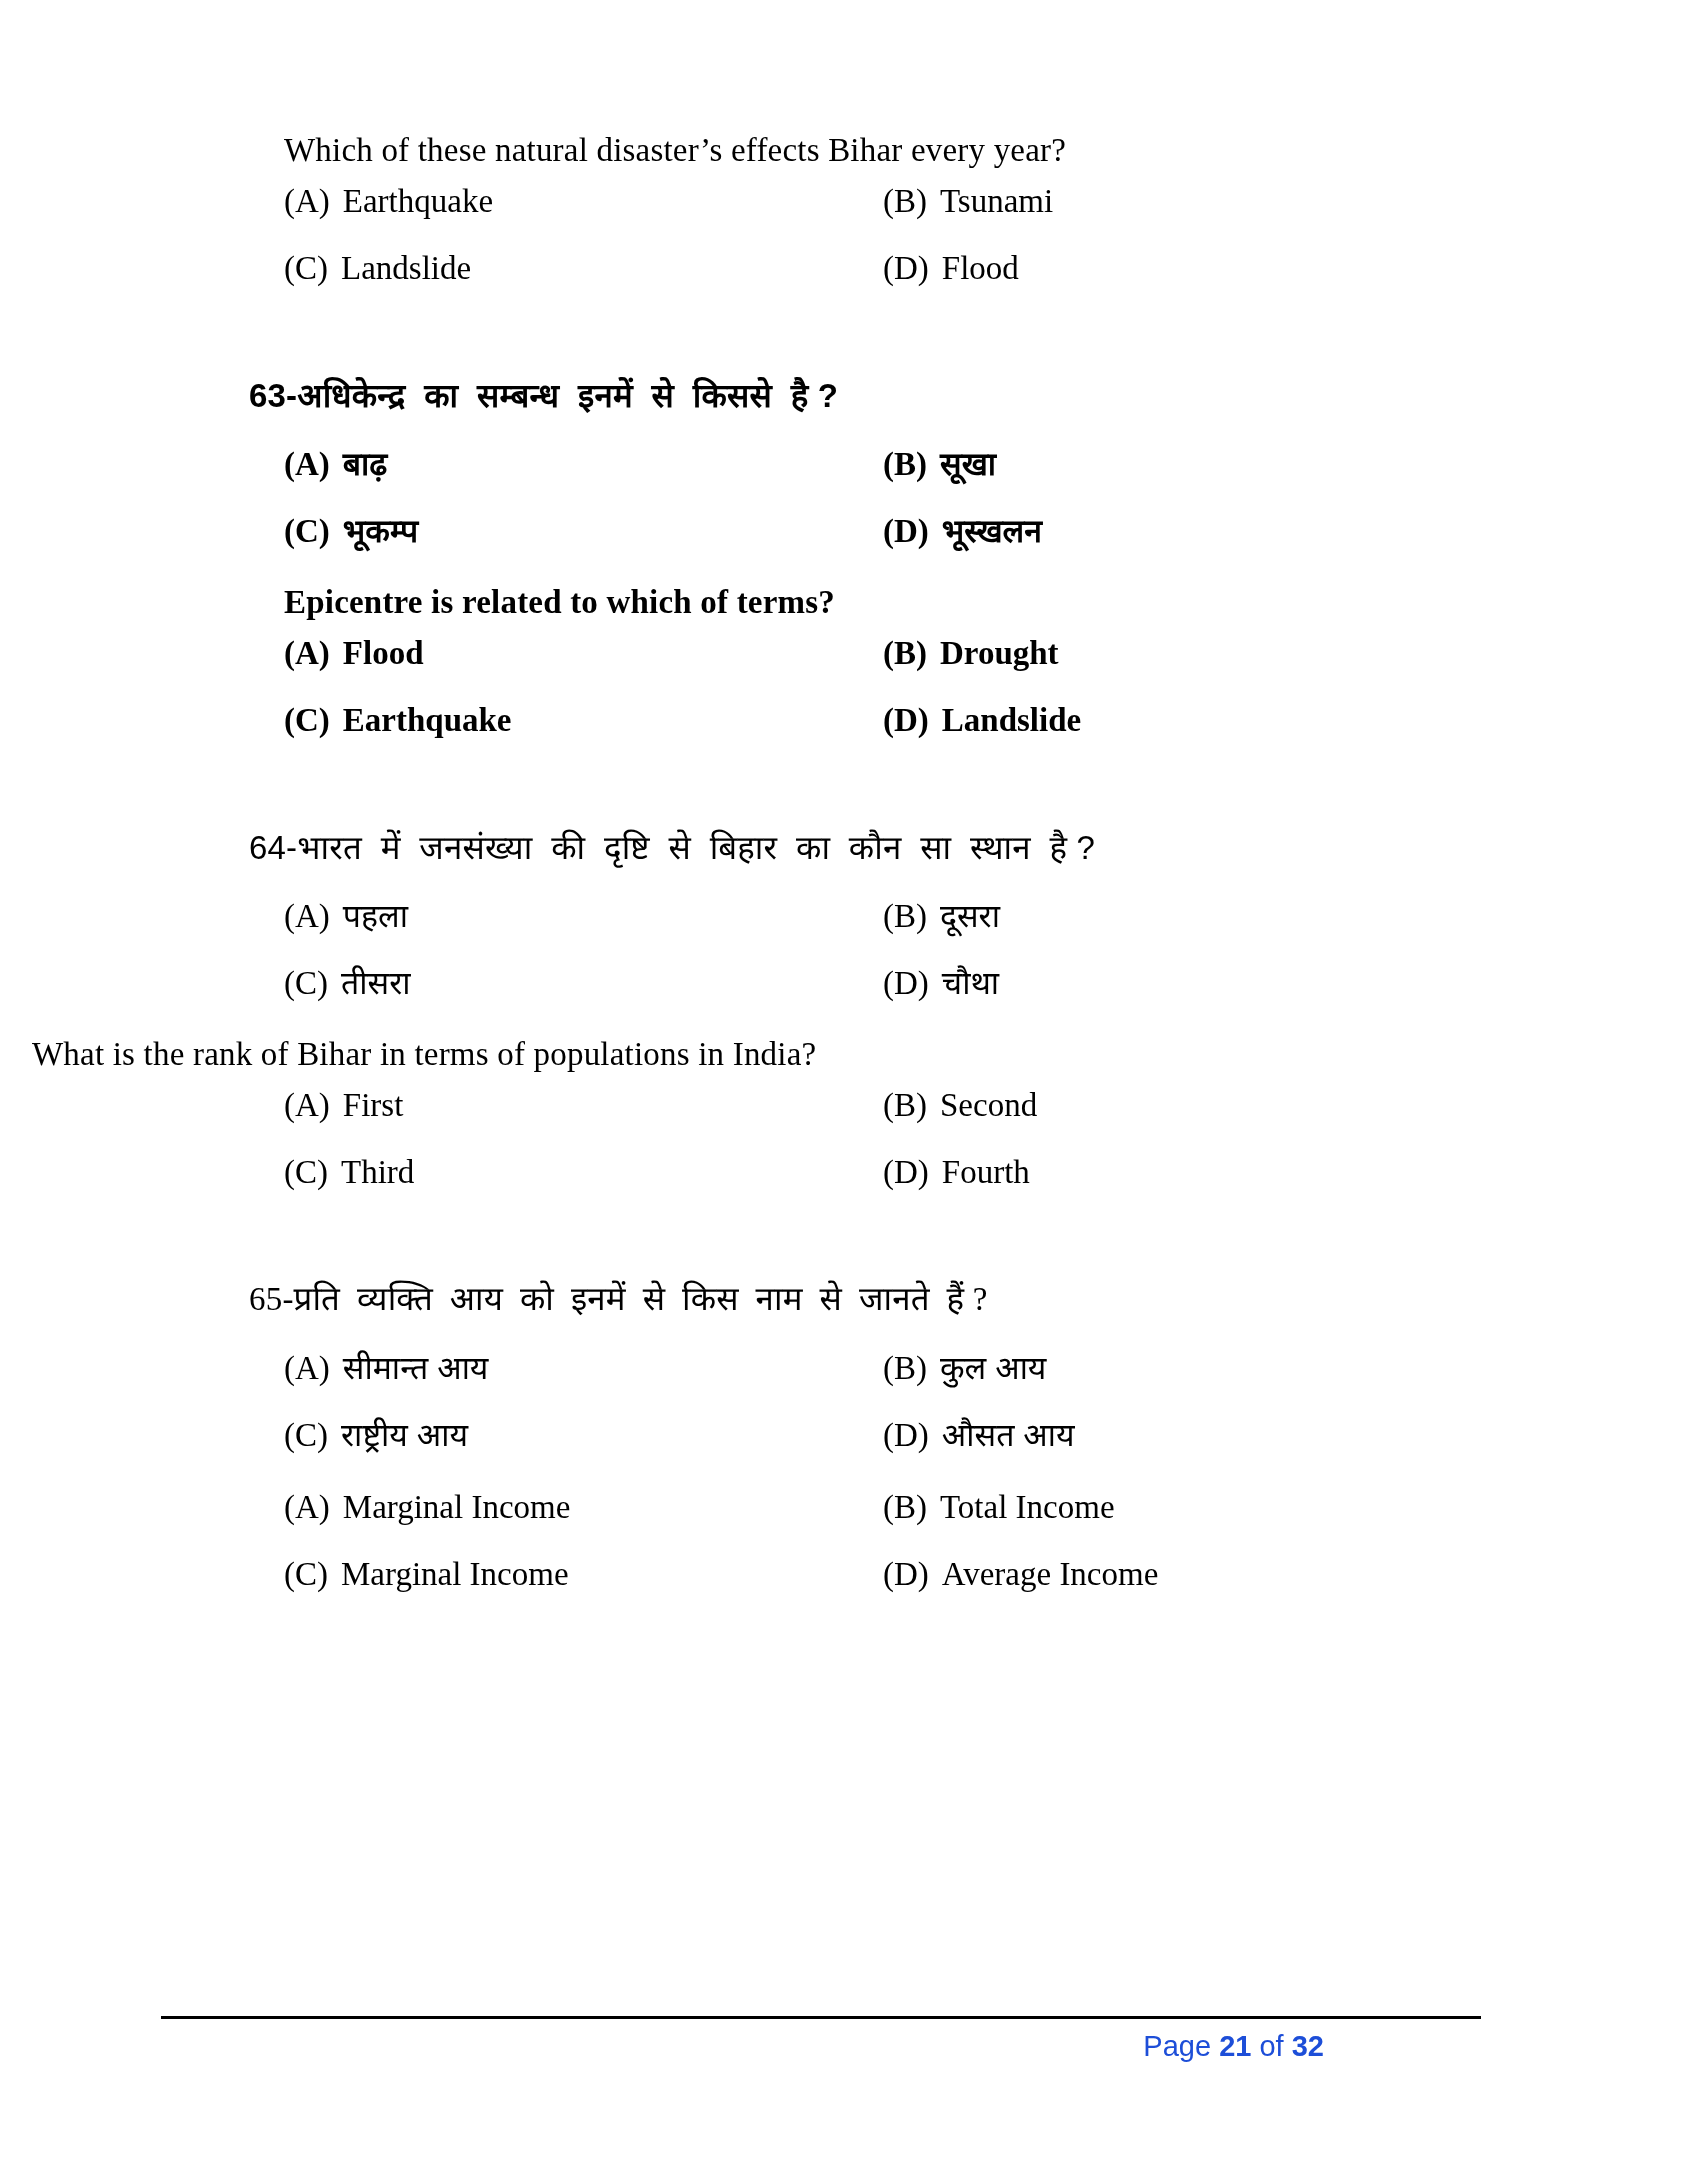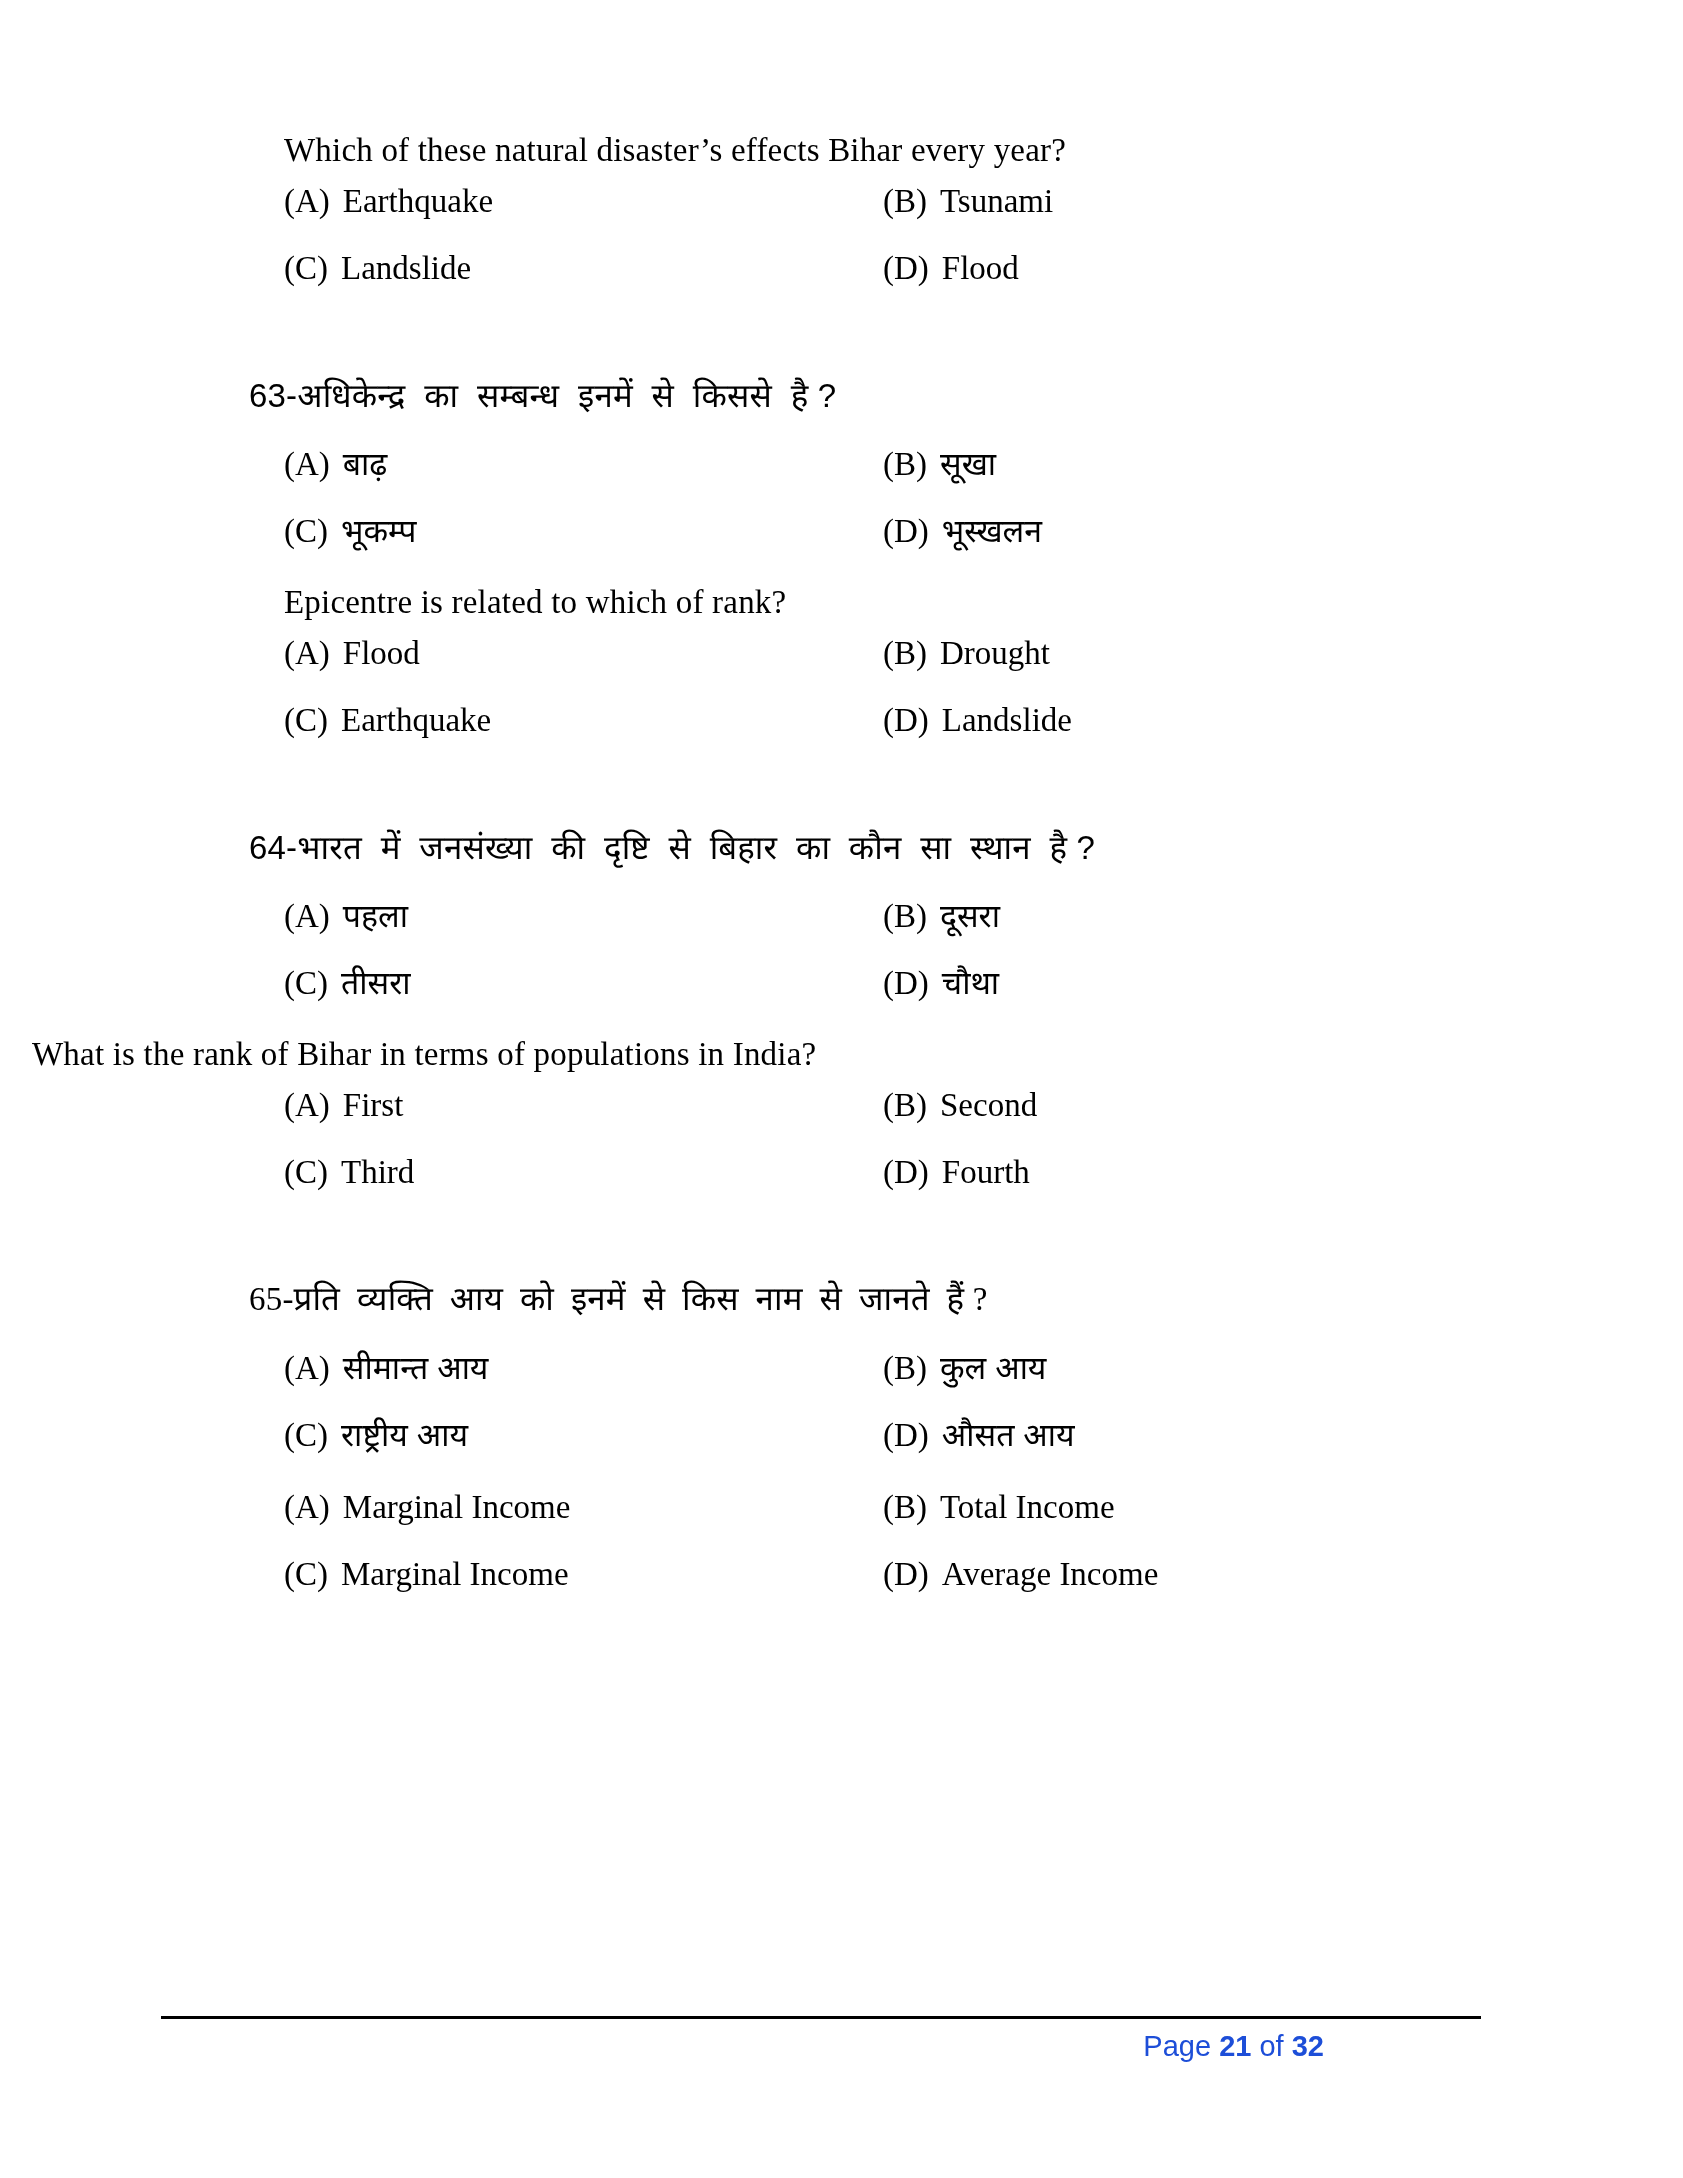--- a/index.html
+++ b/index.html
@@ -126,21 +126,21 @@
             <span class="opt-text-en">Landslide</span>
           </div>
           <div class="opt col-b">
             <span class="opt-key">(D)</span>
             <span class="opt-text-en">Flood</span>
           </div>
         </div>
       </div>
     </div>
 
-    <div class="qblock" style="margin-top:57px;">
+    <div class="qblock" style="margin-top:57px;font-weight:bold;">
       <div class="stem stem-hindi" style="padding-left:249px;">63-अधिकेन्द्र  का  सम्बन्ध  इनमें  से  किससे  है ?</div>
       <div class="opts" style="margin-top:24px;">
         <div class="optrow">
           <div class="opt col-a">
             <span class="opt-key">(A)</span>
             <span class="opt-text-hi">बाढ़</span>
           </div>
           <div class="opt col-b">
             <span class="opt-key">(B)</span>
             <span class="opt-text-hi">सूखा</span>
@@ -150,21 +150,21 @@
           <div class="opt col-a">
             <span class="opt-key">(C)</span>
             <span class="opt-text-hi">भूकम्प</span>
           </div>
           <div class="opt col-b">
             <span class="opt-key">(D)</span>
             <span class="opt-text-hi">भूस्खलन</span>
           </div>
         </div>
       </div>
-      <div class="stem stem-eng" style="margin-top:6px;">Epicentre is related to which of rank?</div>
+      <div class="stem stem-eng" style="margin-top:6px;">Epicentre is related to which of terms?</div>
       <div class="opts">
         <div class="optrow">
           <div class="opt col-a">
             <span class="opt-key">(A)</span>
             <span class="opt-text-en">Flood</span>
           </div>
           <div class="opt col-b">
             <span class="opt-key">(B)</span>
             <span class="opt-text-en">Drought</span>
           </div>

